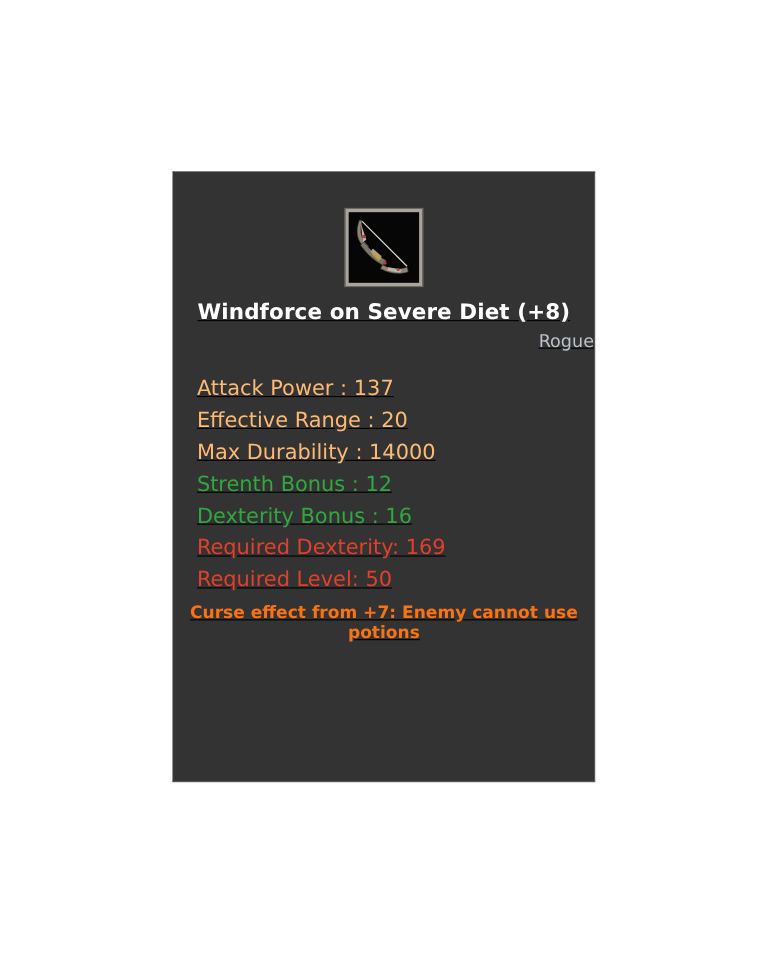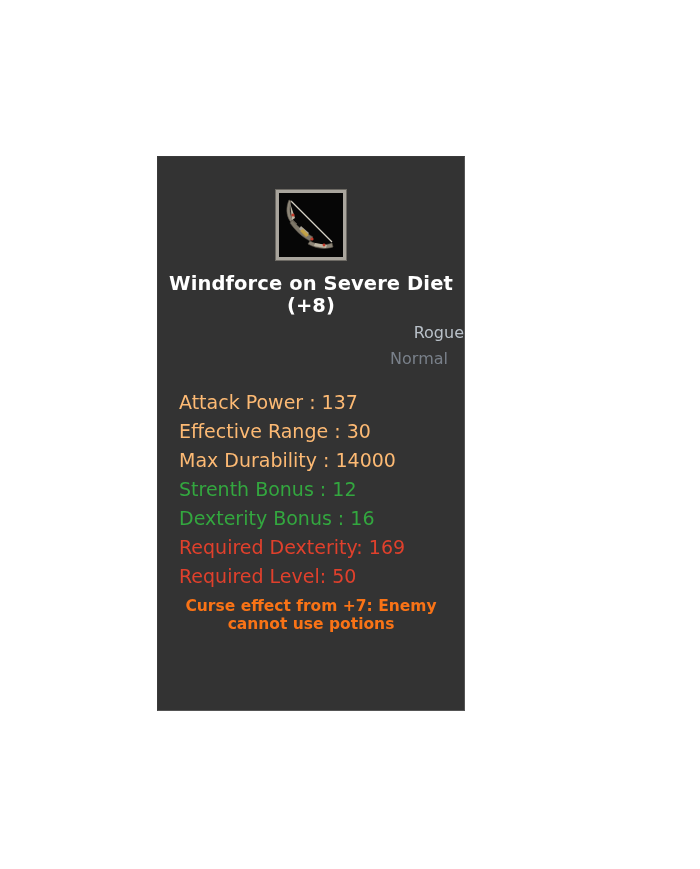--- a/index.html
+++ b/index.html
@@ -12,28 +12,29 @@
     height: 869px;
     position: relative;
     font-family: "DejaVu Sans", sans-serif;
     overflow: hidden;
   }
 
   #tooltip-panel {
     position: absolute;
     left: 157px;
     top: 156px;
-    width: 308px;
+    width: 384px;
     height: 555px;
     background: #333333;
     box-sizing: border-box;
     border-right: 1px solid #555555;
     border-bottom: 1px solid #555555;
     border-top: 1px solid #3a3a3a;
     border-left: 1px solid #3a3a3a;
+    text-decoration: underline;
   }
 
   
   .icon-wrap {
     width: 100%;
     display: flex;
     justify-content: center;
     padding-top: 33px;
   }
   .item-icon {
@@ -128,25 +129,24 @@
         <circle cx="45" cy="52" r="1.4" fill="#c23b2a"></circle>
         <path d="M24 36 L30 42 L27 44 L21 38 Z" fill="#c8a23a" opacity="0.85"></path>
       </svg>
     </div>
   </div>
 
   <div class="item-title">Windforce on Severe Diet (+8)</div>
 
   <div class="item-subtitle">Rogue</div>
 
-  <div class="item-rarity">Normal</div>
 
   <div class="stats-list">
     <div class="stat-row base">Attack Power : 137</div>
-    <div class="stat-row base">Effective Range : 30</div>
+    <div class="stat-row base">Effective Range : 20</div>
     <div class="stat-row base">Max Durability : 14000</div>
     <div class="stat-row bonus">Strenth Bonus : 12</div>
     <div class="stat-row bonus">Dexterity Bonus : 16</div>
     <div class="stat-row require">Required Dexterity: 169</div>
     <div class="stat-row require">Required Level: 50</div>
   </div>
 
   <div class="curse-line">Curse effect from +7: Enemy cannot use potions</div>
 
 </div>

